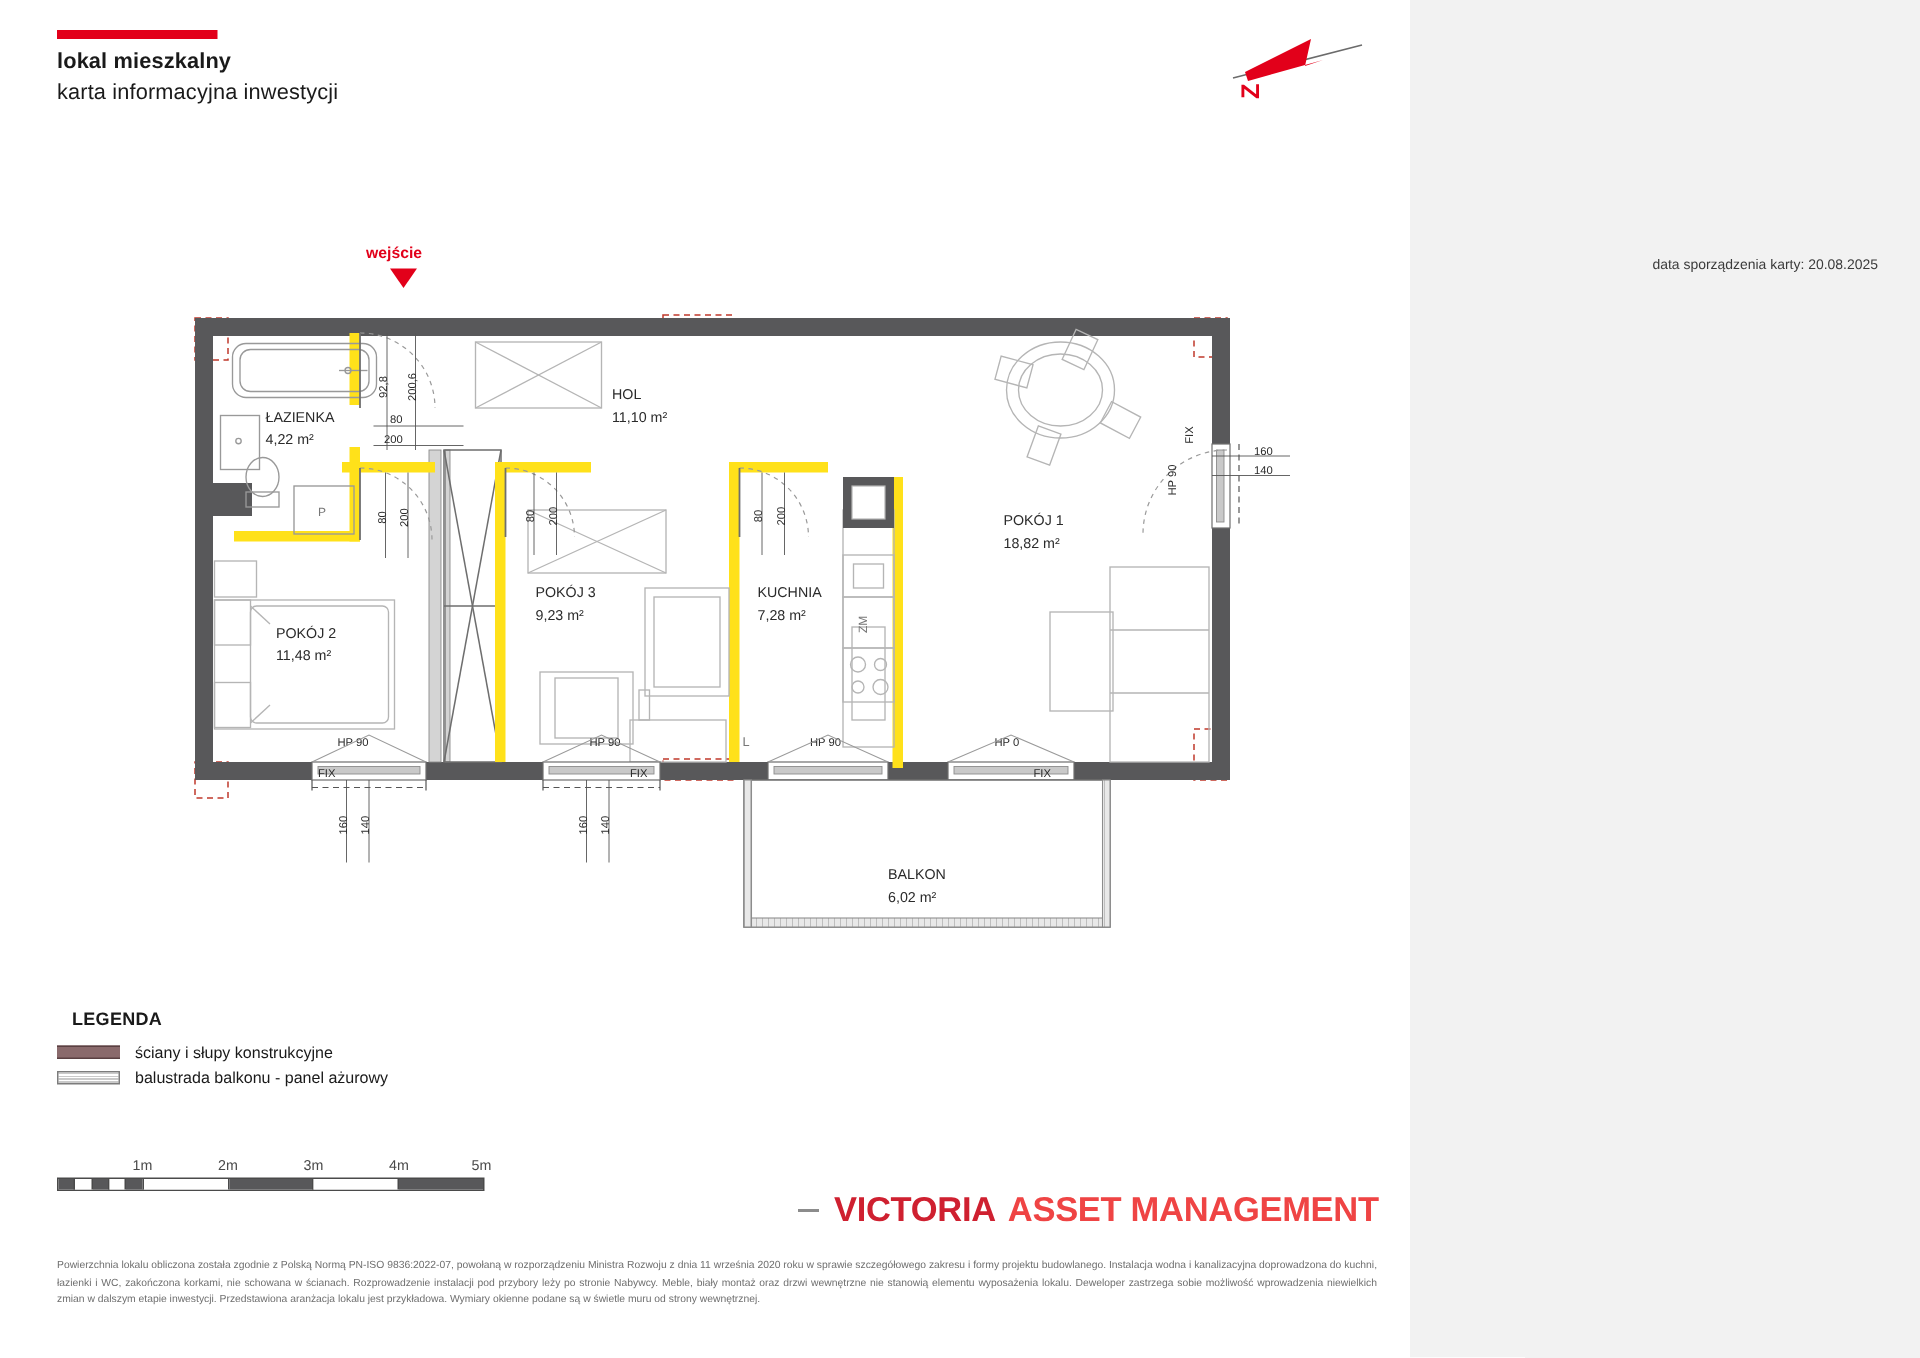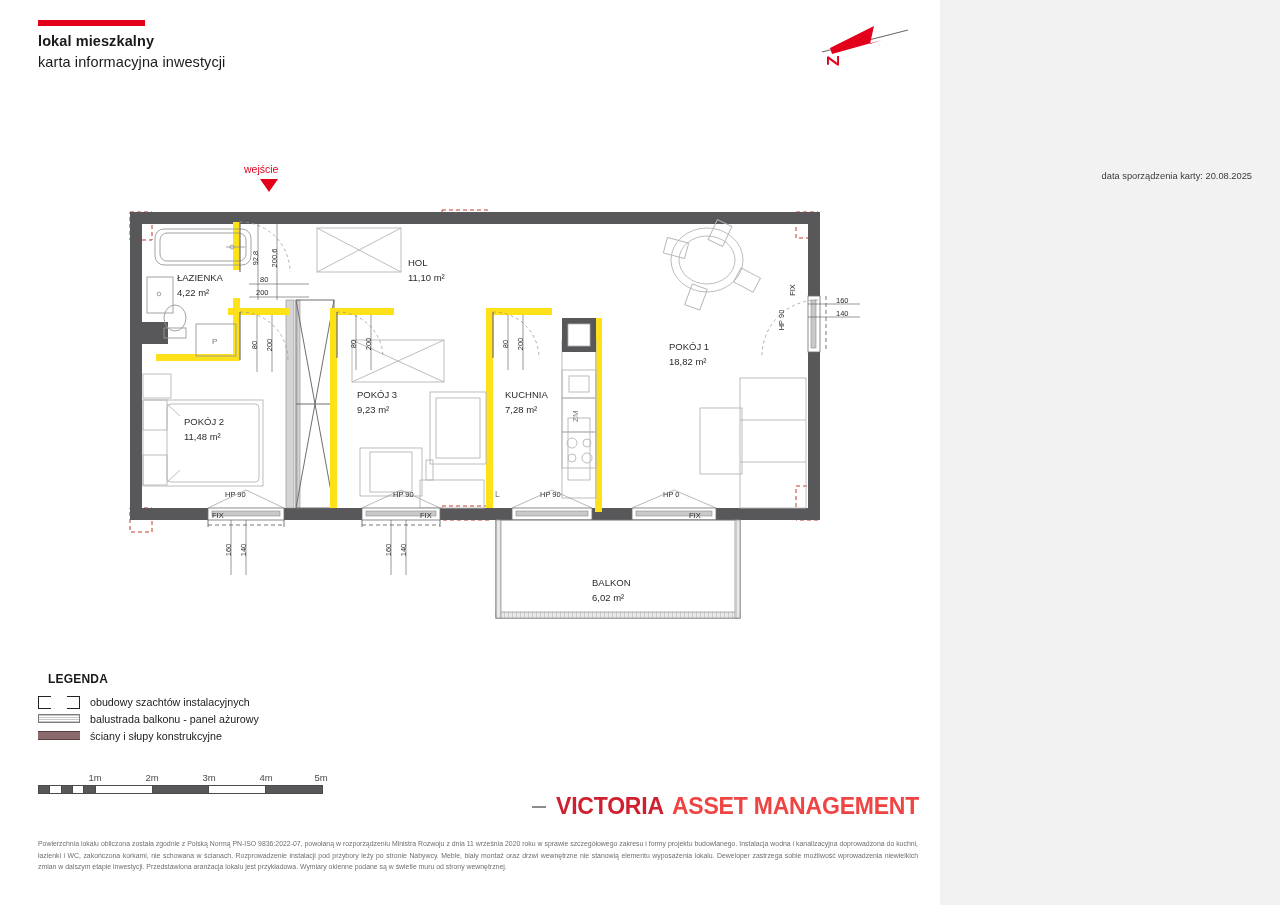--- a/index.html
+++ b/index.html
@@ -15,21 +15,21 @@
   #main { position: absolute; left:0; top:0; width:940px; height:905px; background:#fff; }
 
   .hdr-bar { position:absolute; left:38px; top:20px; width:107px; height:6px; background:#e2001a; }
   .hdr-t1 { position:absolute; left:38px; top:33px; font-size:14.5px; font-weight:bold; color:#1a1a1a; letter-spacing:.1px;}
   .hdr-t2 { position:absolute; left:38px; top:54px; font-size:14.5px; color:#1a1a1a; letter-spacing:.1px;}
 
   
   #north { position:absolute; left:812px; top:14px; width:100px; height:52px; }
 
   
-  .wejscie-label { position:absolute; left:244px; top:163px; font-size:10.5px; color:#e2001a; font-weight:normal;}
+  .wejscie-label { position:absolute; left:244px; top:163px; font-size:10.5px; color:#e2001a; font-weight:bold;}
   .wejscie-tri { position:absolute; left:260px; top:179px; width:0;height:0;
       border-left:9px solid transparent; border-right:9px solid transparent; border-top:13px solid #e2001a;}
 
   
   #plan { position:absolute; left:0; top:0; width:940px; height:680px; }
 
   
   #legend { position:absolute; left:38px; top:672px; width:330px; }
   .leg-title { font-size:12px; font-weight:bold; color:#1a1a1a; margin-bottom:7px; letter-spacing:.2px;padding-left:10px;}
   .leg-row { display:flex; align-items:center; height:17px; }
@@ -375,30 +375,26 @@
       <g font-family="Liberation Sans, sans-serif" font-size="9.5" fill="#2b2b2b">
         <text x="592" y="586">BALKON</text>
         <text x="592" y="601">6,02 m²</text>
       </g>
     </svg>
 
     <div id="legend">
       <div class="leg-title">LEGENDA</div>
 
       <div class="leg-row">
-        <div class="leg-swatch sw-shaft"></div>
-        <div class="leg-txt">obudowy szachtów instalacyjnych</div>
+        <div class="leg-swatch sw-struct"></div>
+        <div class="leg-txt">ściany i słupy konstrukcyjne</div>
       </div>
       <div class="leg-row">
         <div class="leg-swatch sw-balust"></div>
         <div class="leg-txt">balustrada balkonu - panel ażurowy</div>
-      </div>
-      <div class="leg-row">
-        <div class="leg-swatch sw-struct"></div>
-        <div class="leg-txt">ściany i słupy konstrukcyjne</div>
       </div>
     </div>
 
     <div id="scalebar">
       <div class="sb-labels">
         <span style="left:57px">1m</span>
         <span style="left:114px">2m</span>
         <span style="left:171px">3m</span>
         <span style="left:228px">4m</span>
         <span style="left:283px">5m</span>

